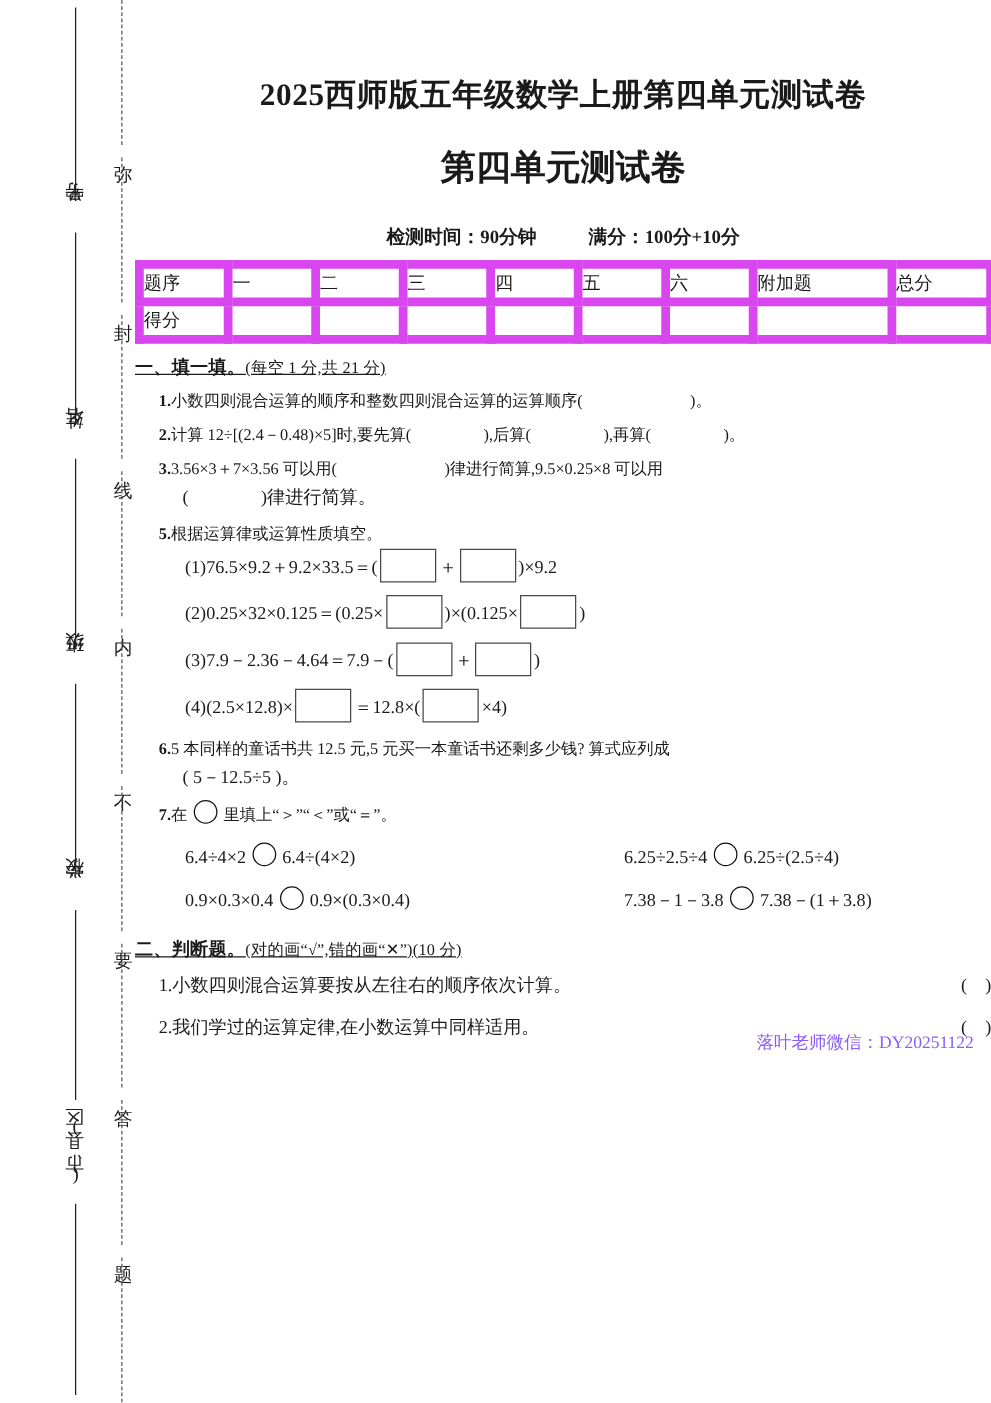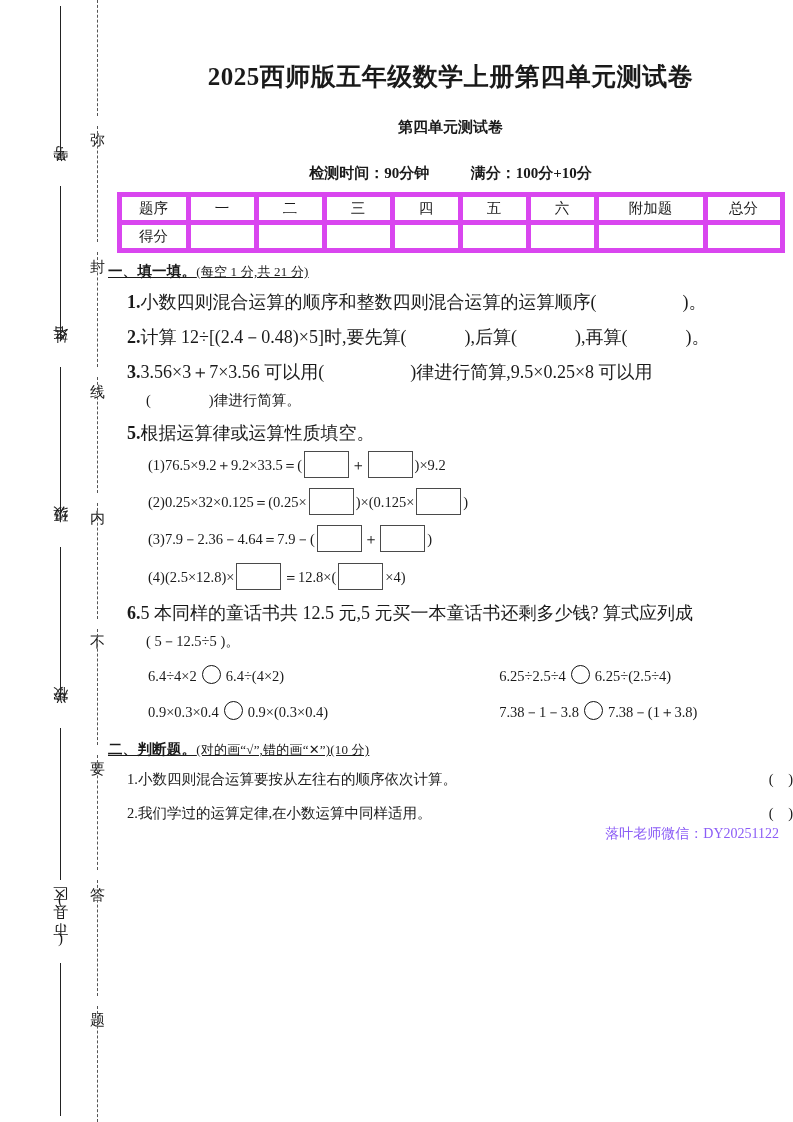--- a/index.html
+++ b/index.html
@@ -82,21 +82,21 @@
   #title-main {
     text-align: center;
     font-size: 25px;
     font-weight: bold;
     letter-spacing: 0.5px;
     margin-top: 62px;
     line-height: 1.2;
   }
   #title-sub {
     text-align: center;
-    font-size: 15px;
+    font-size: 28px;
     font-weight: bold;
     margin-top: 26px;
     line-height: 1.2;
   }
 
   #exam-meta {
     text-align: center;
     font-size: 15px;
     font-weight: bold;
     margin-top: 28px;
@@ -104,23 +104,23 @@
   #exam-meta .gap { display: inline-block; width: 34px; }
 
   
   #score-table {
     border-collapse: collapse;
     margin: 9px auto 0 auto;
     width: 623px;
     table-layout: fixed;
   }
   #score-table td {
-    border: 5px solid #d946ef;
+    border: 7px solid #d946ef;
     height: 23px;
-    text-align: center;
+    text-align: left;
     font-size: 14.5px;
     padding: 0;
   }
   #score-table td.lbl { width: 64px; }
   #score-table td.num { width: 63px; }
   #score-table td.extra { width: 104px; }
   #score-table td.total { width: 72px; }
 
   
   #body-area {
@@ -133,21 +133,21 @@
     font-weight: bold;
     margin: 0 0 7px 0;
     letter-spacing: 0.2px;
     text-decoration: underline;
   }
   .sec-head .light { font-weight: normal; font-size: 13px; }
   .q {
     margin: 0 0 6px 0;
     padding-left: 19px;
     line-height: 1.62;
-    font-size: 18px;
+    font-size: 13px;
   }
   .q .qn { font-weight: bold; }
   .q.tight { margin-bottom: 2px; }
   .sub {
     padding-left: 40px;
     margin: 0 0 6px 0;
     line-height: 2.15;
     font-size: 14.5px;
   }
   .cont { padding-left: 38px; margin-bottom: 6px; line-height: 1.62; }
@@ -330,20 +330,23 @@
       <span>(4)</span><span>(2.5×12.8)×</span><span class="box"></span><span>＝12.8×(</span><span class="box"></span><span>×4)</span>
     </div>
 
     <div class="q tight">
       <span class="qn">6.</span><span>5 本同样的童话书共 12.5 元,5 元买一本童话书还剩多少钱? 算式应列成</span>
     </div>
     <div class="cont">
       <span>(  5－12.5÷5  )。</span>
     </div>
 
+    <div class="q">
+      <span class="qn">7.</span><span>在</span><span class="circ"></span><span>里填上“＞”“＜”或“＝”。</span>
+    </div>
 
     <div class="cmp-row">
       <div class="c1">
         <span>6.4÷4×2</span><span class="circ"></span><span>6.4÷(4×2)</span>
       </div>
       <div class="c2">
         <span>6.25÷2.5÷4</span><span class="circ"></span><span>6.25÷(2.5÷4)</span>
       </div>
     </div>
 

